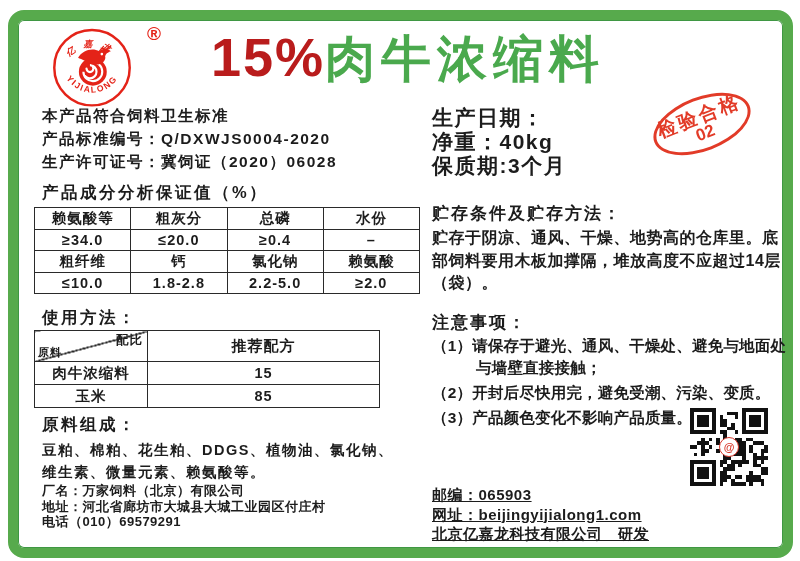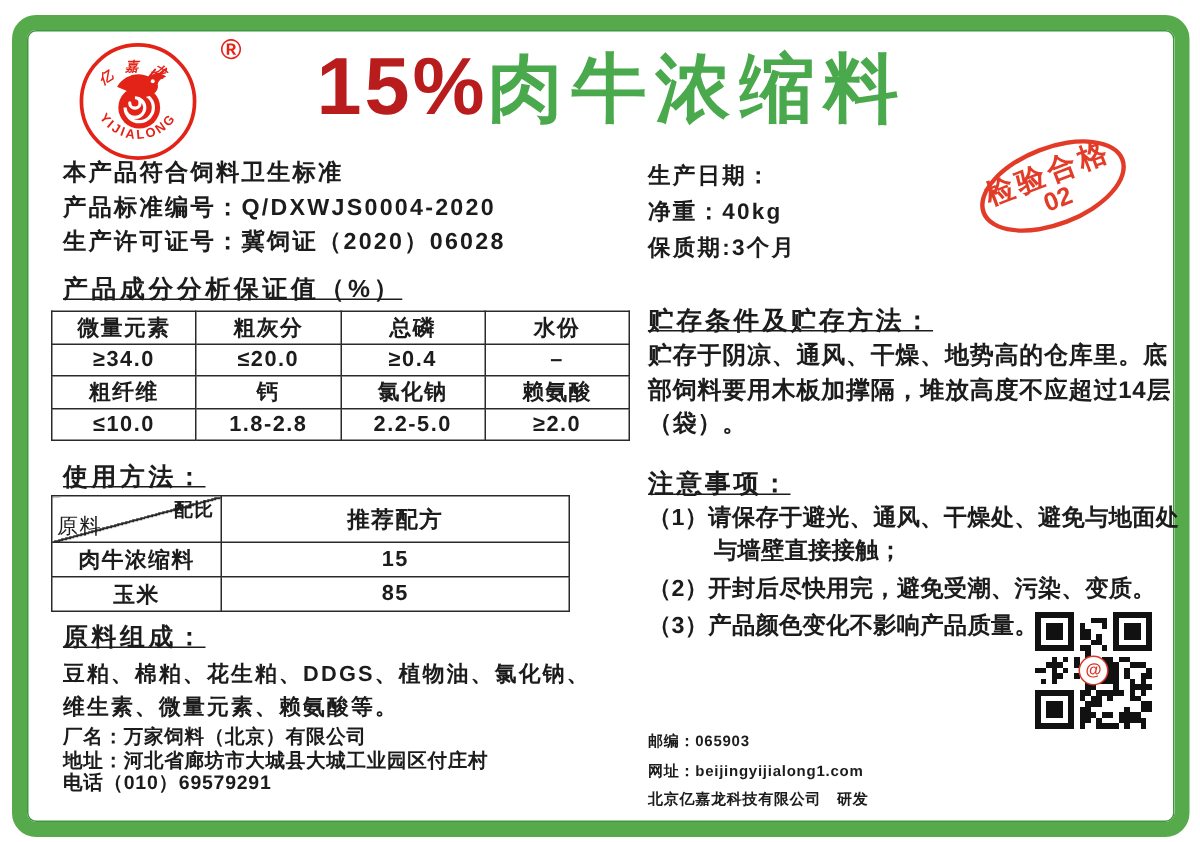--- a/index.html
+++ b/index.html
@@ -18,67 +18,67 @@
   .logo{position:absolute;left:33px;top:5px;width:82px;height:82px;}
   .reg{position:absolute;left:96px;top:-2px;font-size:19px;font-weight:700;color:#e42318;}
   .title{position:absolute;left:150px;top:6px;width:480px;text-align:center;white-space:nowrap;
          font-weight:900;letter-spacing:2px;}
   .title .pct{color:#b91c1c;font-size:54px;}
   .title .name{color:#4aa94d;font-size:50px;letter-spacing:6px;}
 
   
   .std{position:absolute;left:24px;top:84px;width:390px;font-size:15.5px;font-weight:600;
        line-height:23px;letter-spacing:1.5px;}
-  .h-black{font-size:16.5px;font-weight:800;letter-spacing:2.5px;text-decoration:underline;}
+  .h-black{font-size:16.5px;font-weight:800;letter-spacing:2.5px;}
   .analysis-h{position:absolute;left:24px;top:162px;}
   table{border-collapse:collapse;}
   .analysis-t{position:absolute;left:16px;top:187px;width:386px;}
   .analysis-t td{border:1.6px solid #2a2a2a;width:25%;height:20.5px;text-align:center;
        font-size:14.5px;font-weight:700;letter-spacing:1px;padding:0;}
   .usage-h{position:absolute;left:24px;top:287px;}
   .usage-t{position:absolute;left:16px;top:310px;width:346px;}
   .usage-t td{border:1.6px solid #2a2a2a;text-align:center;font-size:14.5px;font-weight:700;
        height:22px;padding:0;letter-spacing:1px;}
   .usage-t td.diag{
        width:112px;height:30px;position:relative;
        background:linear-gradient(to bottom right,transparent calc(50% - 0.8px),#2a2a2a calc(50% - 0.8px),#2a2a2a calc(50% + 0.8px),transparent calc(50% + 0.8px));}
   .diag .dt{position:absolute;right:4px;top:1px;font-size:12.5px;font-weight:700;}
-  .diag .db{position:absolute;left:3px;bottom:1px;font-size:14px;font-weight:400;}
+  .diag .db{position:absolute;left:3px;bottom:1px;font-size:11px;font-weight:700;}
   .usage-t .hdr{font-size:15px;}
   .ingr-h{position:absolute;left:24px;top:394px;}
   .ingr{position:absolute;left:24px;top:419px;width:390px;font-size:14.5px;font-weight:700;
        line-height:22px;letter-spacing:1.5px;}
   .manu{position:absolute;left:24px;top:463px;width:400px;font-size:13px;font-weight:600;
        line-height:15.5px;letter-spacing:0.5px;}
   .manu .ind{padding-left:47px;}
 
   
-  .prod{position:absolute;left:414px;top:86px;width:260px;font-size:15px;font-weight:800;
+  .prod{position:absolute;left:414px;top:86px;width:260px;font-size:21px;font-weight:800;
        line-height:24px;letter-spacing:1.5px;}
   .stamp{position:absolute;left:633px;top:77px;width:102px;height:54px;box-sizing:border-box;
        border:3px solid #e23b28;border-radius:50%;transform:rotate(-21deg);
        display:flex;flex-direction:column;align-items:center;justify-content:center;
        color:#e23b28;background:rgba(255,255,255,0.0);}
   .stamp .l1{font-size:19px;font-weight:800;letter-spacing:3px;line-height:19px;}
   .stamp .l2{font-size:17px;font-weight:700;line-height:17px;}
   .storage-h{position:absolute;left:414px;top:182px;font-size:17px;letter-spacing:2px;}
   .storage-b{position:absolute;left:414px;top:207px;width:356px;font-size:16px;font-weight:600;
        line-height:22.5px;letter-spacing:0.5px;}
   .notes-h{position:absolute;left:414px;top:291px;font-size:17px;letter-spacing:2px;}
   .notes{position:absolute;left:414px;top:315px;width:358px;font-size:15.5px;font-weight:600;
        line-height:22px;letter-spacing:0.2px;}
   .notes .note{padding-left:44px;text-indent:-44px;margin-bottom:3px;}
   .qr{position:absolute;left:672px;top:388px;width:78px;height:78px;}
   .qr svg{width:78px;height:78px;display:block;}
   .qr .qlogo{position:absolute;left:29px;top:29px;width:20px;height:20px;border-radius:50%;
        background:#fff;border:1.5px solid #d8372a;box-sizing:border-box;
        display:flex;align-items:center;justify-content:center;}
   .qr .qlogo span{color:#d8372a;font-size:11px;font-weight:900;}
-  .contact{position:absolute;left:414px;top:465px;width:360px;font-size:10px;font-weight:600;
-       line-height:19.5px;letter-spacing:0.5px;}
+  .contact{position:absolute;left:414px;top:465px;width:360px;font-size:15px;font-weight:600;
+       line-height:19.5px;letter-spacing:0.5px;text-decoration:underline;}
 </style>
 </head>
 <body>
 
 <div class="frame">
 <div class="content">
 
   <div class="logo">
     <svg viewBox="0 0 100 100">
       <circle cx="50" cy="52" r="46" fill="#ffffff" stroke="#e42318" stroke-width="3"></circle>
@@ -108,21 +108,21 @@
   <div class="std">
     <div>本产品符合饲料卫生标准</div>
     <div>产品标准编号：Q/DXWJS0004-2020</div>
     <div>生产许可证号：冀饲证（2020）06028</div>
   </div>
 
   <div class="h-black analysis-h">产品成分分析保证值（%）</div>
   <table class="analysis-t">
     <tbody>
           <tr>
-      <td>微量元素</td>
+      <td>赖氨酸等</td>
       <td>粗灰分</td>
       <td>总磷</td>
       <td>水份</td>
     </tr>
     <tr>
       <td>≥34.0</td>
       <td>≤20.0</td>
       <td>≥0.4</td>
       <td>–</td>
     </tr>

